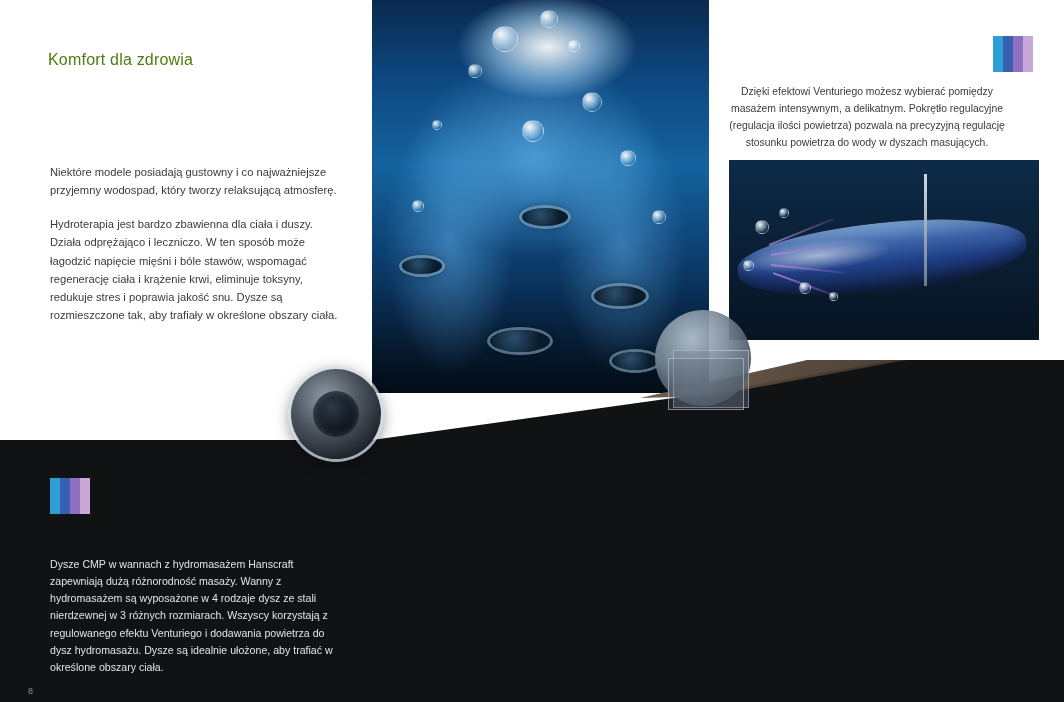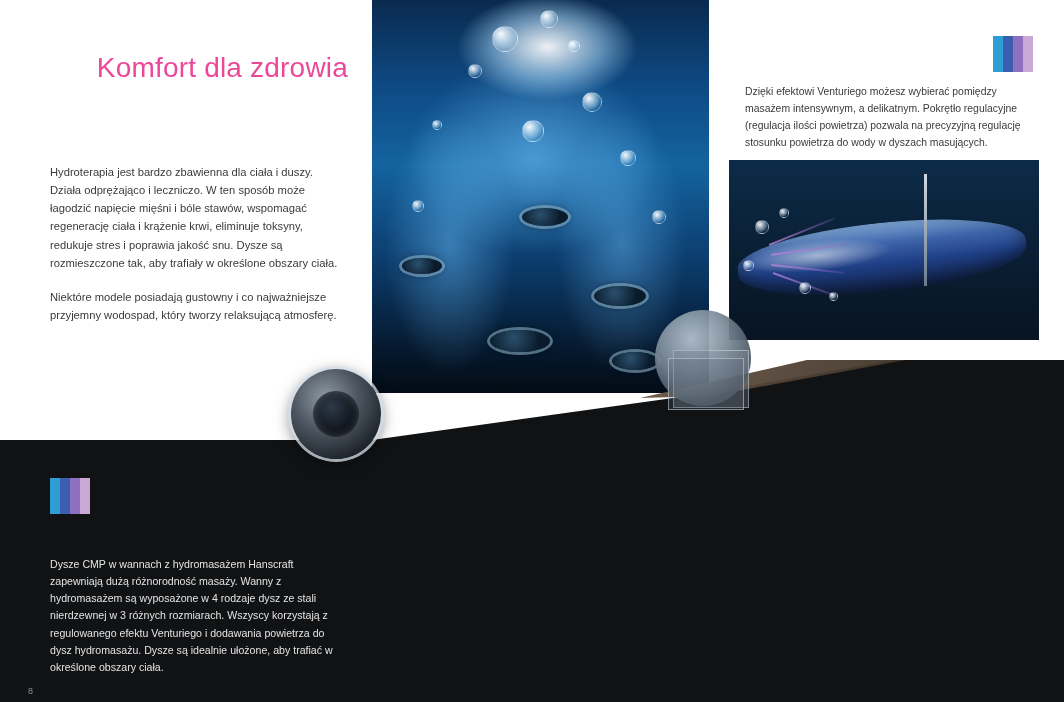--- a/index.html
+++ b/index.html
@@ -21,26 +21,25 @@
     position: absolute;
     left: 0; top: 0;
     width: 372px; height: 440px;
     background: #ffffff;
     z-index: 5;
   }
   .title-blue {
     position: absolute;
     left: 48px; top: 48px;
     width: 300px;
-    color: #ec4899;
-    font-size: 28px;
+    color: #4d7c0f;
+    font-size: 16px;
     line-height: 1.45;
     font-weight: 400;
     letter-spacing: .2px;
-    text-align: right;
   }
   .body-left {
     position: absolute;
     left: 50px; top: 163px;
     width: 290px;
     color: #3a3a3a;
     font-size: 11.2px;
     line-height: 1.62;
   }
   .body-left p { margin: 0 0 16px 0; }
@@ -92,25 +91,26 @@
     letter-spacing: .3px;
   }
   .sq-logo {
     position: absolute;
     display: flex;
     width: 40px; height: 36px;
   }
   .sq-logo i { display:block; width: 10px; height: 100%; }
   .body-venturi {
     position: absolute;
-    left: 36px; top: 84px;
+    left: 16px; top: 84px;
     width: 284px;
     color: #3a3a3a;
     font-size: 10.4px;
     line-height: 1.62;
+    text-align: center;
   }
   .venturi-photo {
     position: absolute;
     left: 20px; top: 160px;
     width: 310px; height: 180px;
     overflow: hidden;
     background: linear-gradient(180deg, #0c2b48 0%, #0a1e33 55%, #081422 100%);
   }
   .vp-nozzle {
     position: absolute;
@@ -318,22 +318,22 @@
     <div class="ring-jet" style="left:150px;top:208px;width:46px;height:18px;"></div>
     <div class="ring-jet" style="left:30px;top:258px;width:40px;height:16px;"></div>
     <div class="ring-jet" style="left:222px;top:286px;width:52px;height:20px;"></div>
     <div class="ring-jet" style="left:118px;top:330px;width:60px;height:22px;"></div>
     <div class="ring-jet" style="left:240px;top:352px;width:46px;height:18px;"></div>
   </div>
 
   <div class="left-col">
     <div class="title-blue">Komfort dla zdrowia</div>
     <div class="body-left">
+      <p>Niektóre modele posiadają gustowny i co najważniejsze przyjemny wodospad, który tworzy relaksującą atmosferę.</p>
       <p>Hydroterapia jest bardzo zbawienna dla ciała i duszy. Działa odprężająco i leczniczo.  W ten sposób może łagodzić napięcie mięśni i bóle stawów, wspomagać regenerację ciała i krążenie krwi, eliminuje toksyny, redukuje stres i poprawia jakość snu. Dysze są rozmieszczone tak, aby trafiały w określone obszary ciała.</p>
-      <p>Niektóre modele posiadają gustowny i co najważniejsze przyjemny wodospad, który tworzy relaksującą atmosferę.</p>
     </div>
   </div>
 
   <div class="right-col">
     <div class="sq-logo" style="left:284px;top:36px;">
       <i style="background:#2e9ed6;"></i>
         <i style="background:#3a5fb0;"></i>
         <i style="background:#8e6fc0;"></i>
         <i style="background:#c9a8d8;"></i>
     </div>

